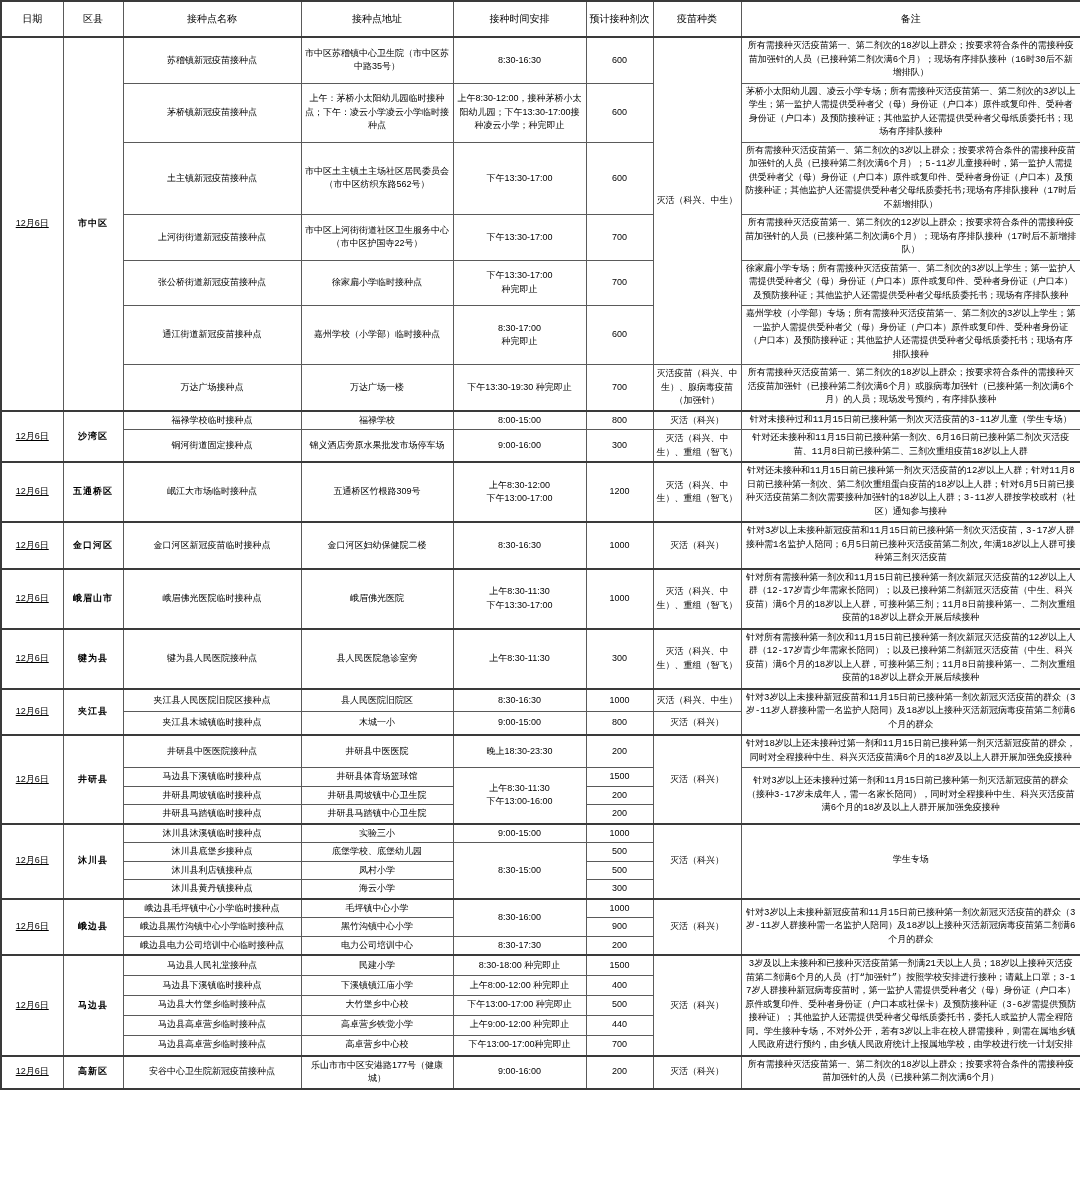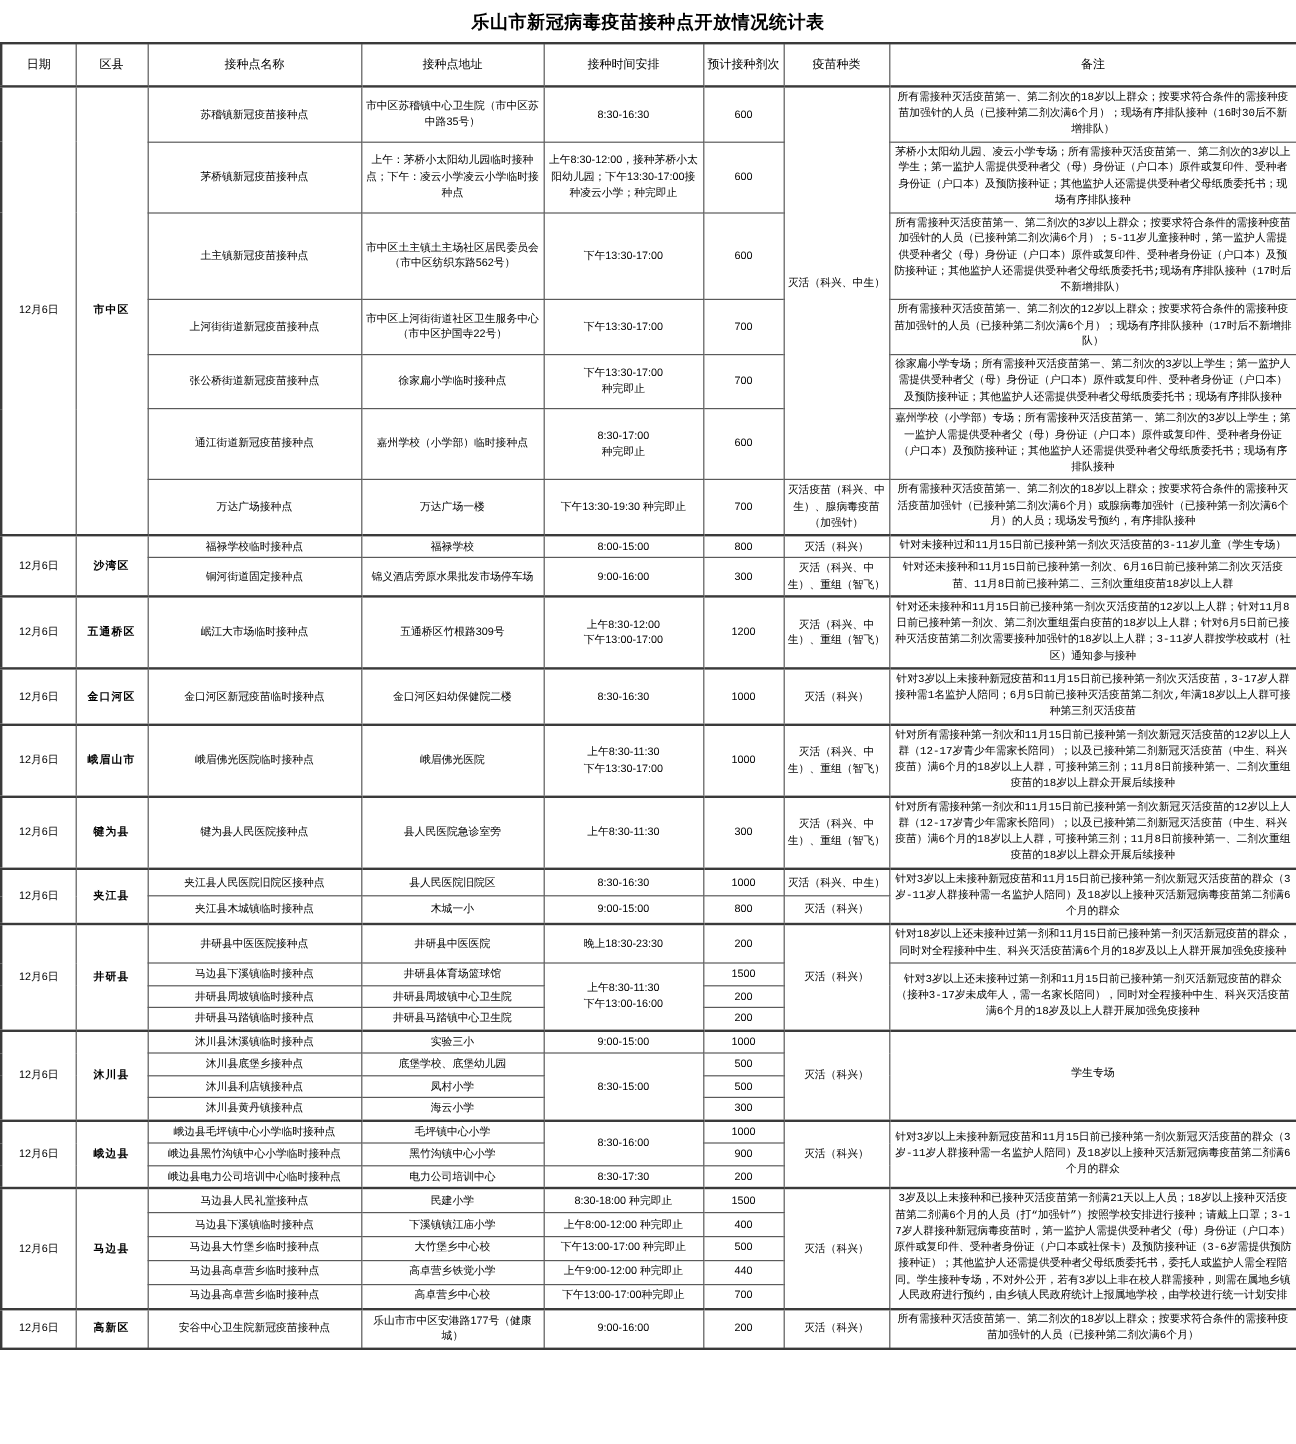--- a/index.html
+++ b/index.html
@@ -34,40 +34,39 @@
     text-align: center;
     height: 36px;
     background: #fff;
   }
   table.vax td {
     font-size: 9px;
     text-align: center;
     vertical-align: middle;
     line-height: 1.5;
   }
-  td.c-date { font-size: 9px; }
+  td.c-date { font-size: 9px; text-decoration: underline; }
   td.c-district {
     font-size: 13px;
     font-weight: bold;
     letter-spacing: 1px;
   }
   td.c-time { white-space: pre-line; }
   td.c-remark {
     text-align: left;
     padding: 2px 5px;
     line-height: 1.5;
     font-family: Liberation Mono, monospace;
   }
   tr.sec-first > td { border-top: 2px solid #3a3a3a; }
 </style>
 </head>
 <body>
 
 <div class="page">
-  <div class="title">乐山市新冠病毒疫苗接种点开放情况统计表</div>
   <table class="vax">
     <colgroup>
       <col style="width:62px">
         <col style="width:60px">
         <col style="width:178px">
         <col style="width:152px">
       <col style="width:133px">
         <col style="width:67px">
         <col style="width:88px">
         <col style="width:340px">

